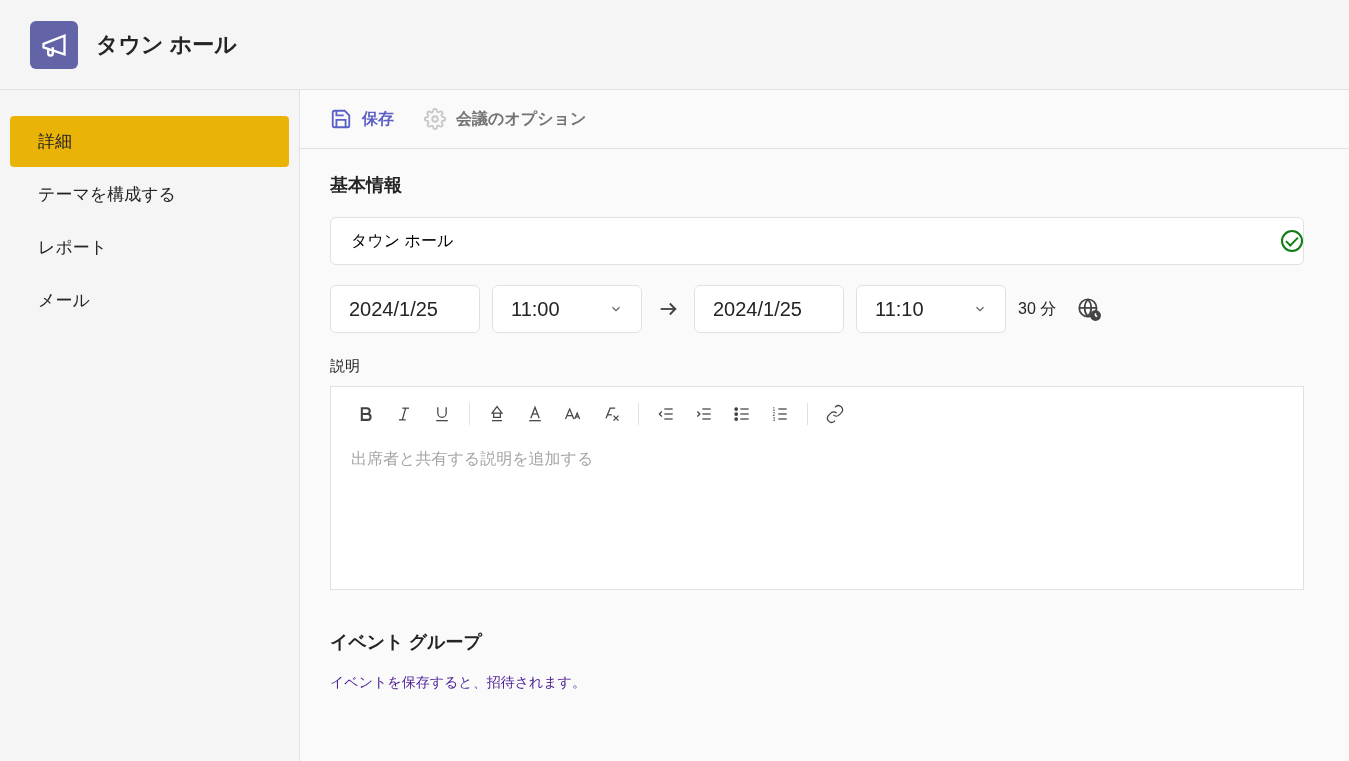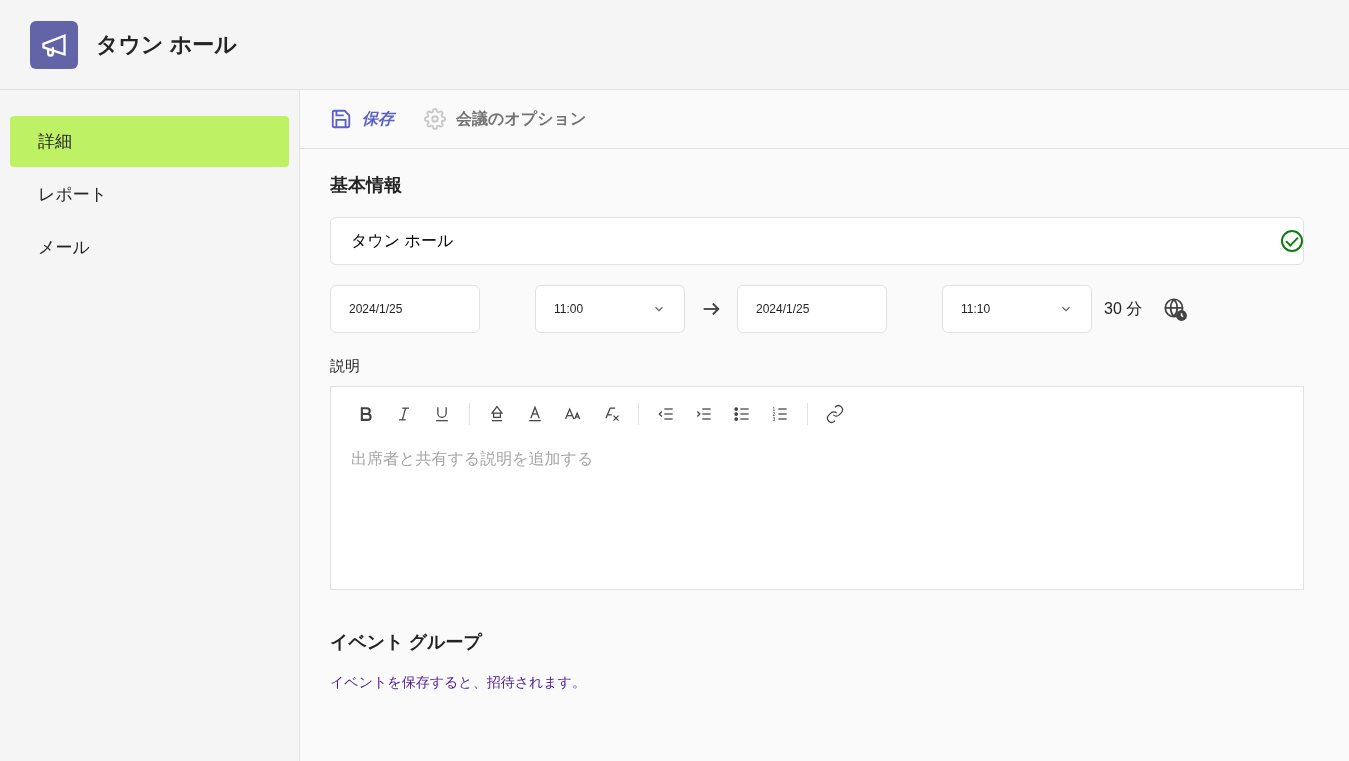--- a/index.html
+++ b/index.html
@@ -55,21 +55,21 @@
       background: #f5f5f5;
     }
     .sidebar-item {
       padding: 14px 28px;
       font-size: 17px;
       cursor: pointer;
       border-radius: 4px;
       margin-bottom: 2px;
     }
     .sidebar-item.active {
-      background: #bef264;
+      background: #eab308;
       font-weight: 400;
     }
     .content {
       flex: 1;
       background: #fafafa;
       overflow: hidden;
     }
     .toolbar {
       display: flex;
       align-items: center;
@@ -80,21 +80,20 @@
     .toolbar-btn {
       display: flex;
       align-items: center;
       gap: 10px;
       font-size: 16px;
       font-weight: 600;
       cursor: pointer;
     }
     .toolbar-btn.primary {
       color: #5b5fc7;
-      font-style: italic;
     }
     .toolbar-btn.disabled {
       color: #737373;
       cursor: default;
     }
     .toolbar-btn svg {
       width: 22px;
       height: 22px;
     }
     .form {
@@ -161,33 +160,32 @@
       display: flex;
       align-items: center;
       gap: 12px;
       margin-bottom: 24px;
     }
     .date-input, .time-select {
       height: 48px;
       border: 1px solid #e1e1e1;
       border-radius: 6px;
       background: #fff;
-      font-size: 12px;
+      font-size: 20px;
       padding: 0 18px;
       display: flex;
       align-items: center;
       cursor: pointer;
     }
     .date-input {
       width: 150px;
     }
     .time-select {
       width: 150px;
       justify-content: space-between;
-      margin-left: 43px;
     }
     .chevron {
       width: 14px;
       height: 14px;
     }
     .arrow-icon {
       width: 24px;
       height: 24px;
       display: flex;
       align-items: center;
@@ -273,20 +271,23 @@
   </div>
   <div class="header-title">タウン ホール</div>
 </div>
 
 <div class="body">
   <div class="sidebar">
     <div class="sidebar-item active">
       <span>詳細</span>
     </div>
     <div class="sidebar-item">
+      <span>テーマを構成する</span>
+    </div>
+    <div class="sidebar-item">
       <span>レポート</span>
     </div>
     <div class="sidebar-item">
       <span>メール</span>
     </div>
   </div>
 
   <div class="content">
     <div class="toolbar">
       <div class="toolbar-btn primary">

